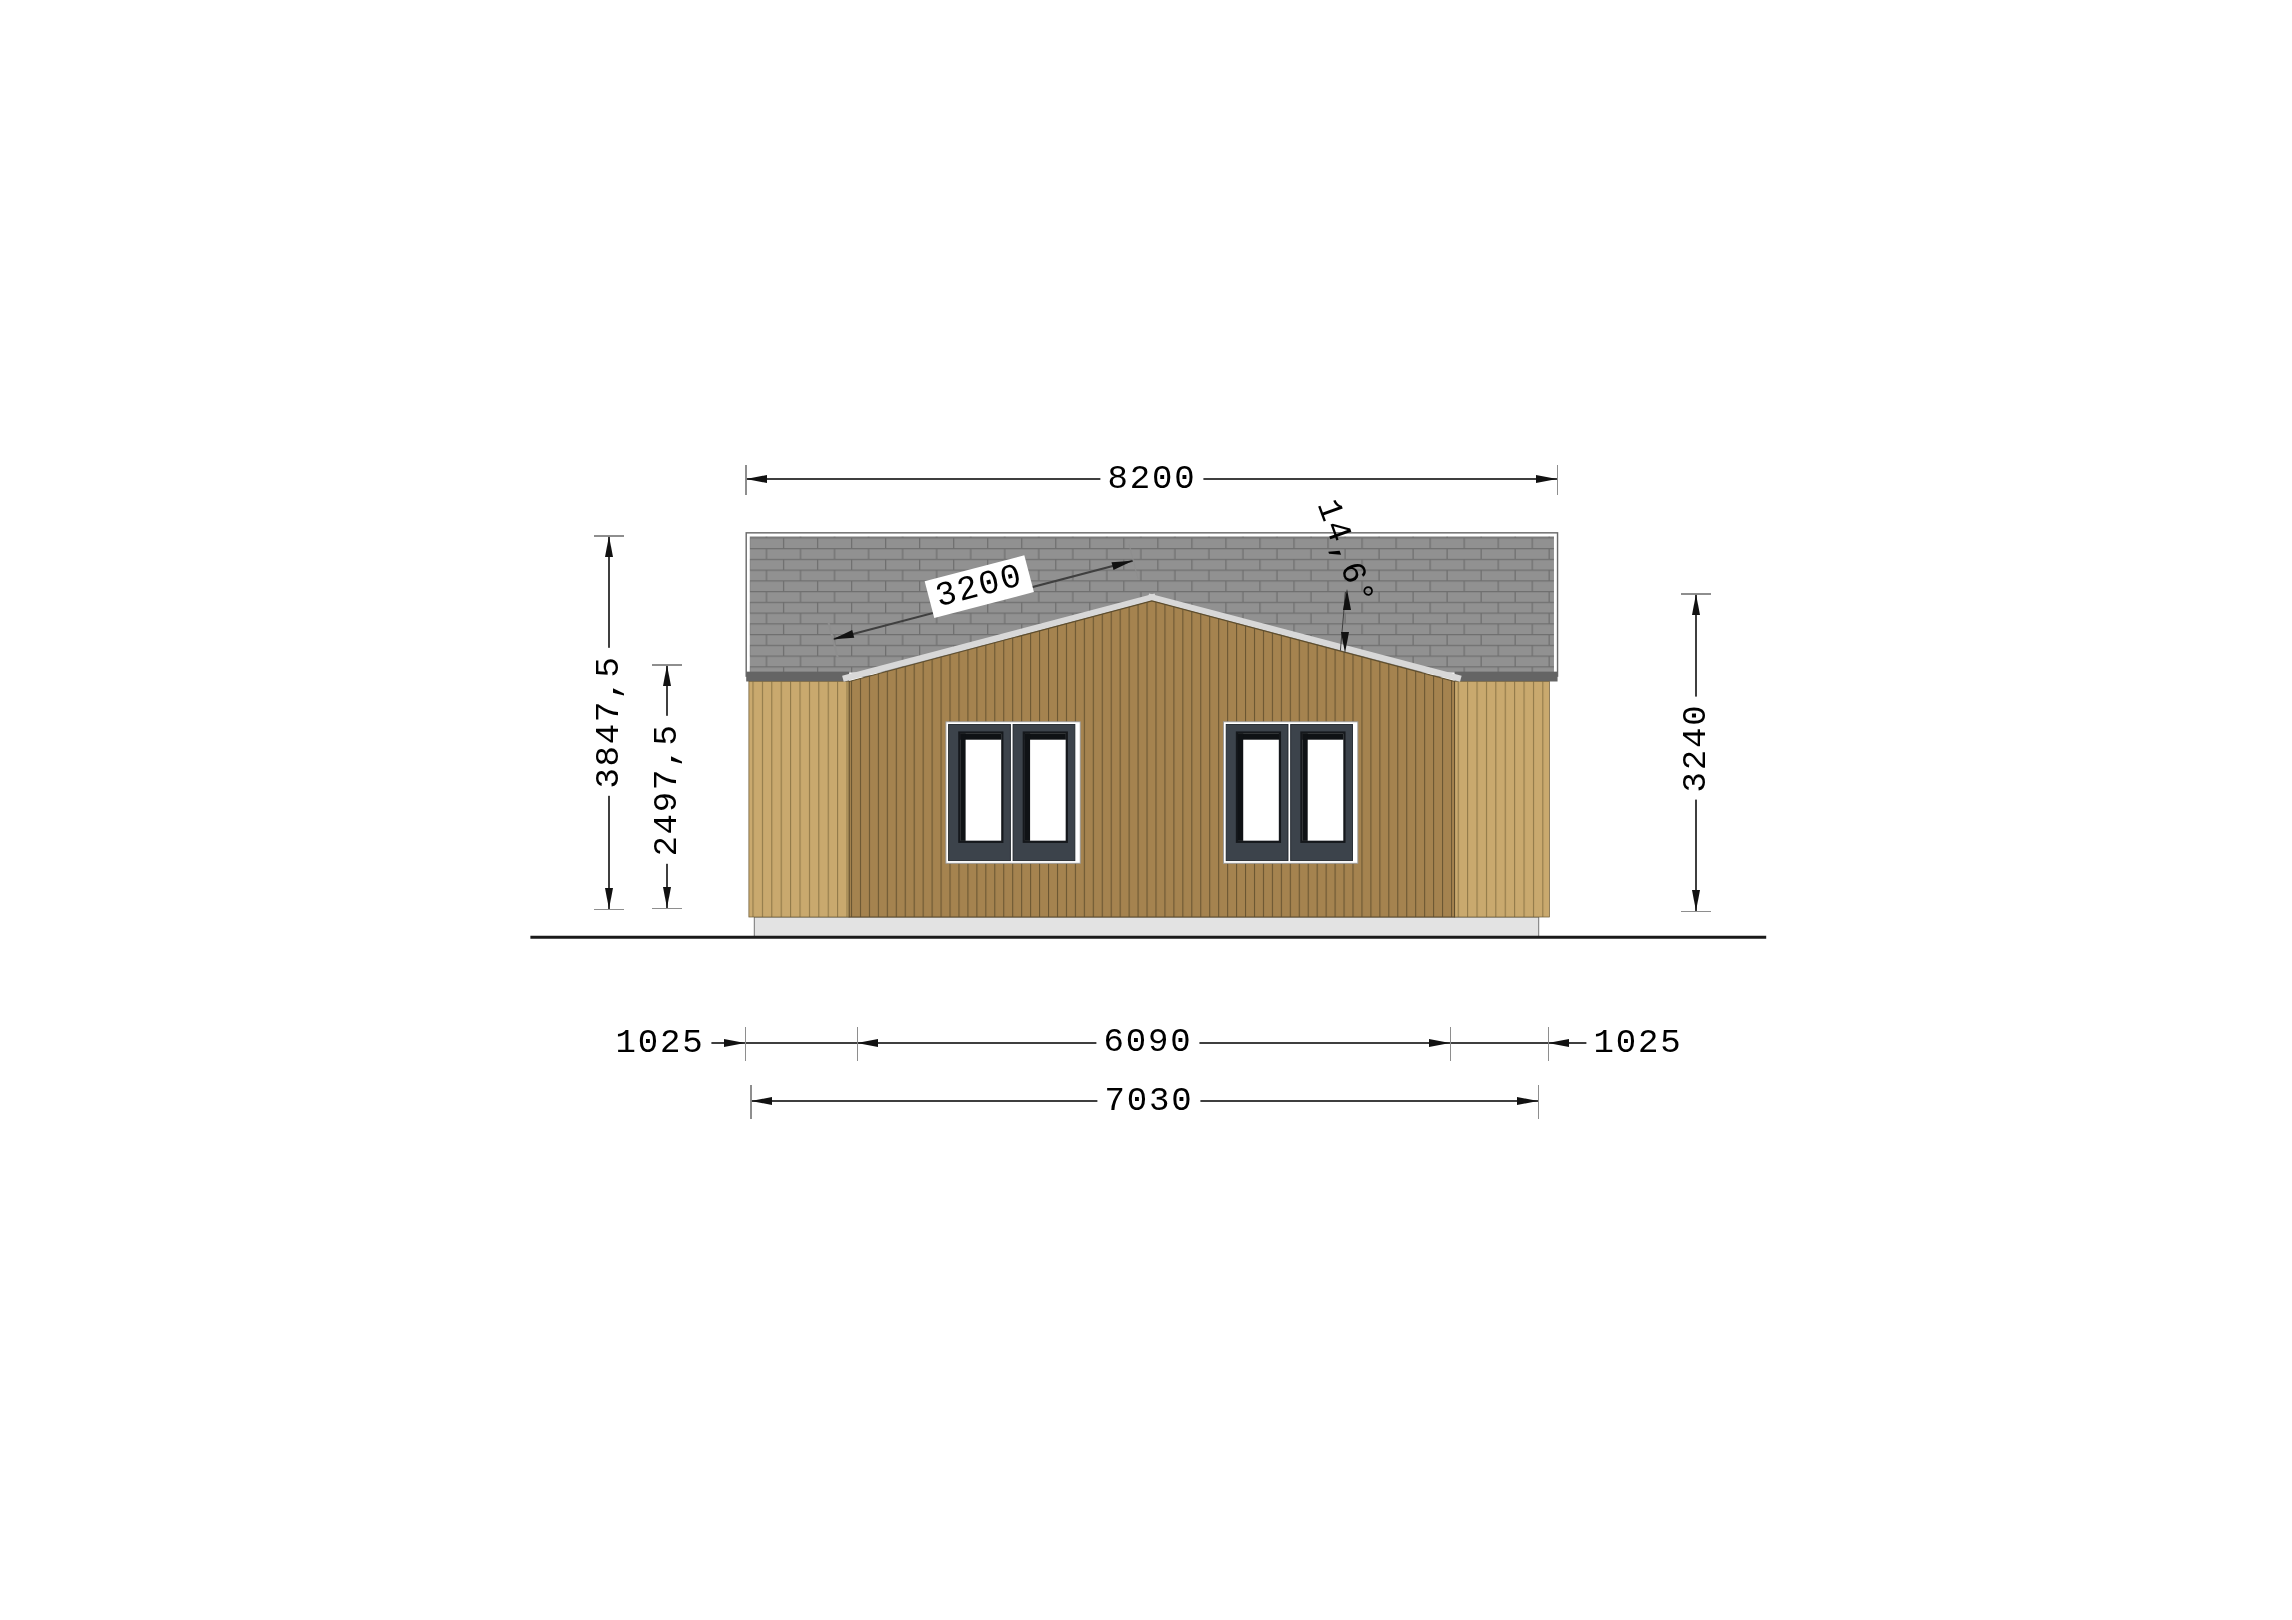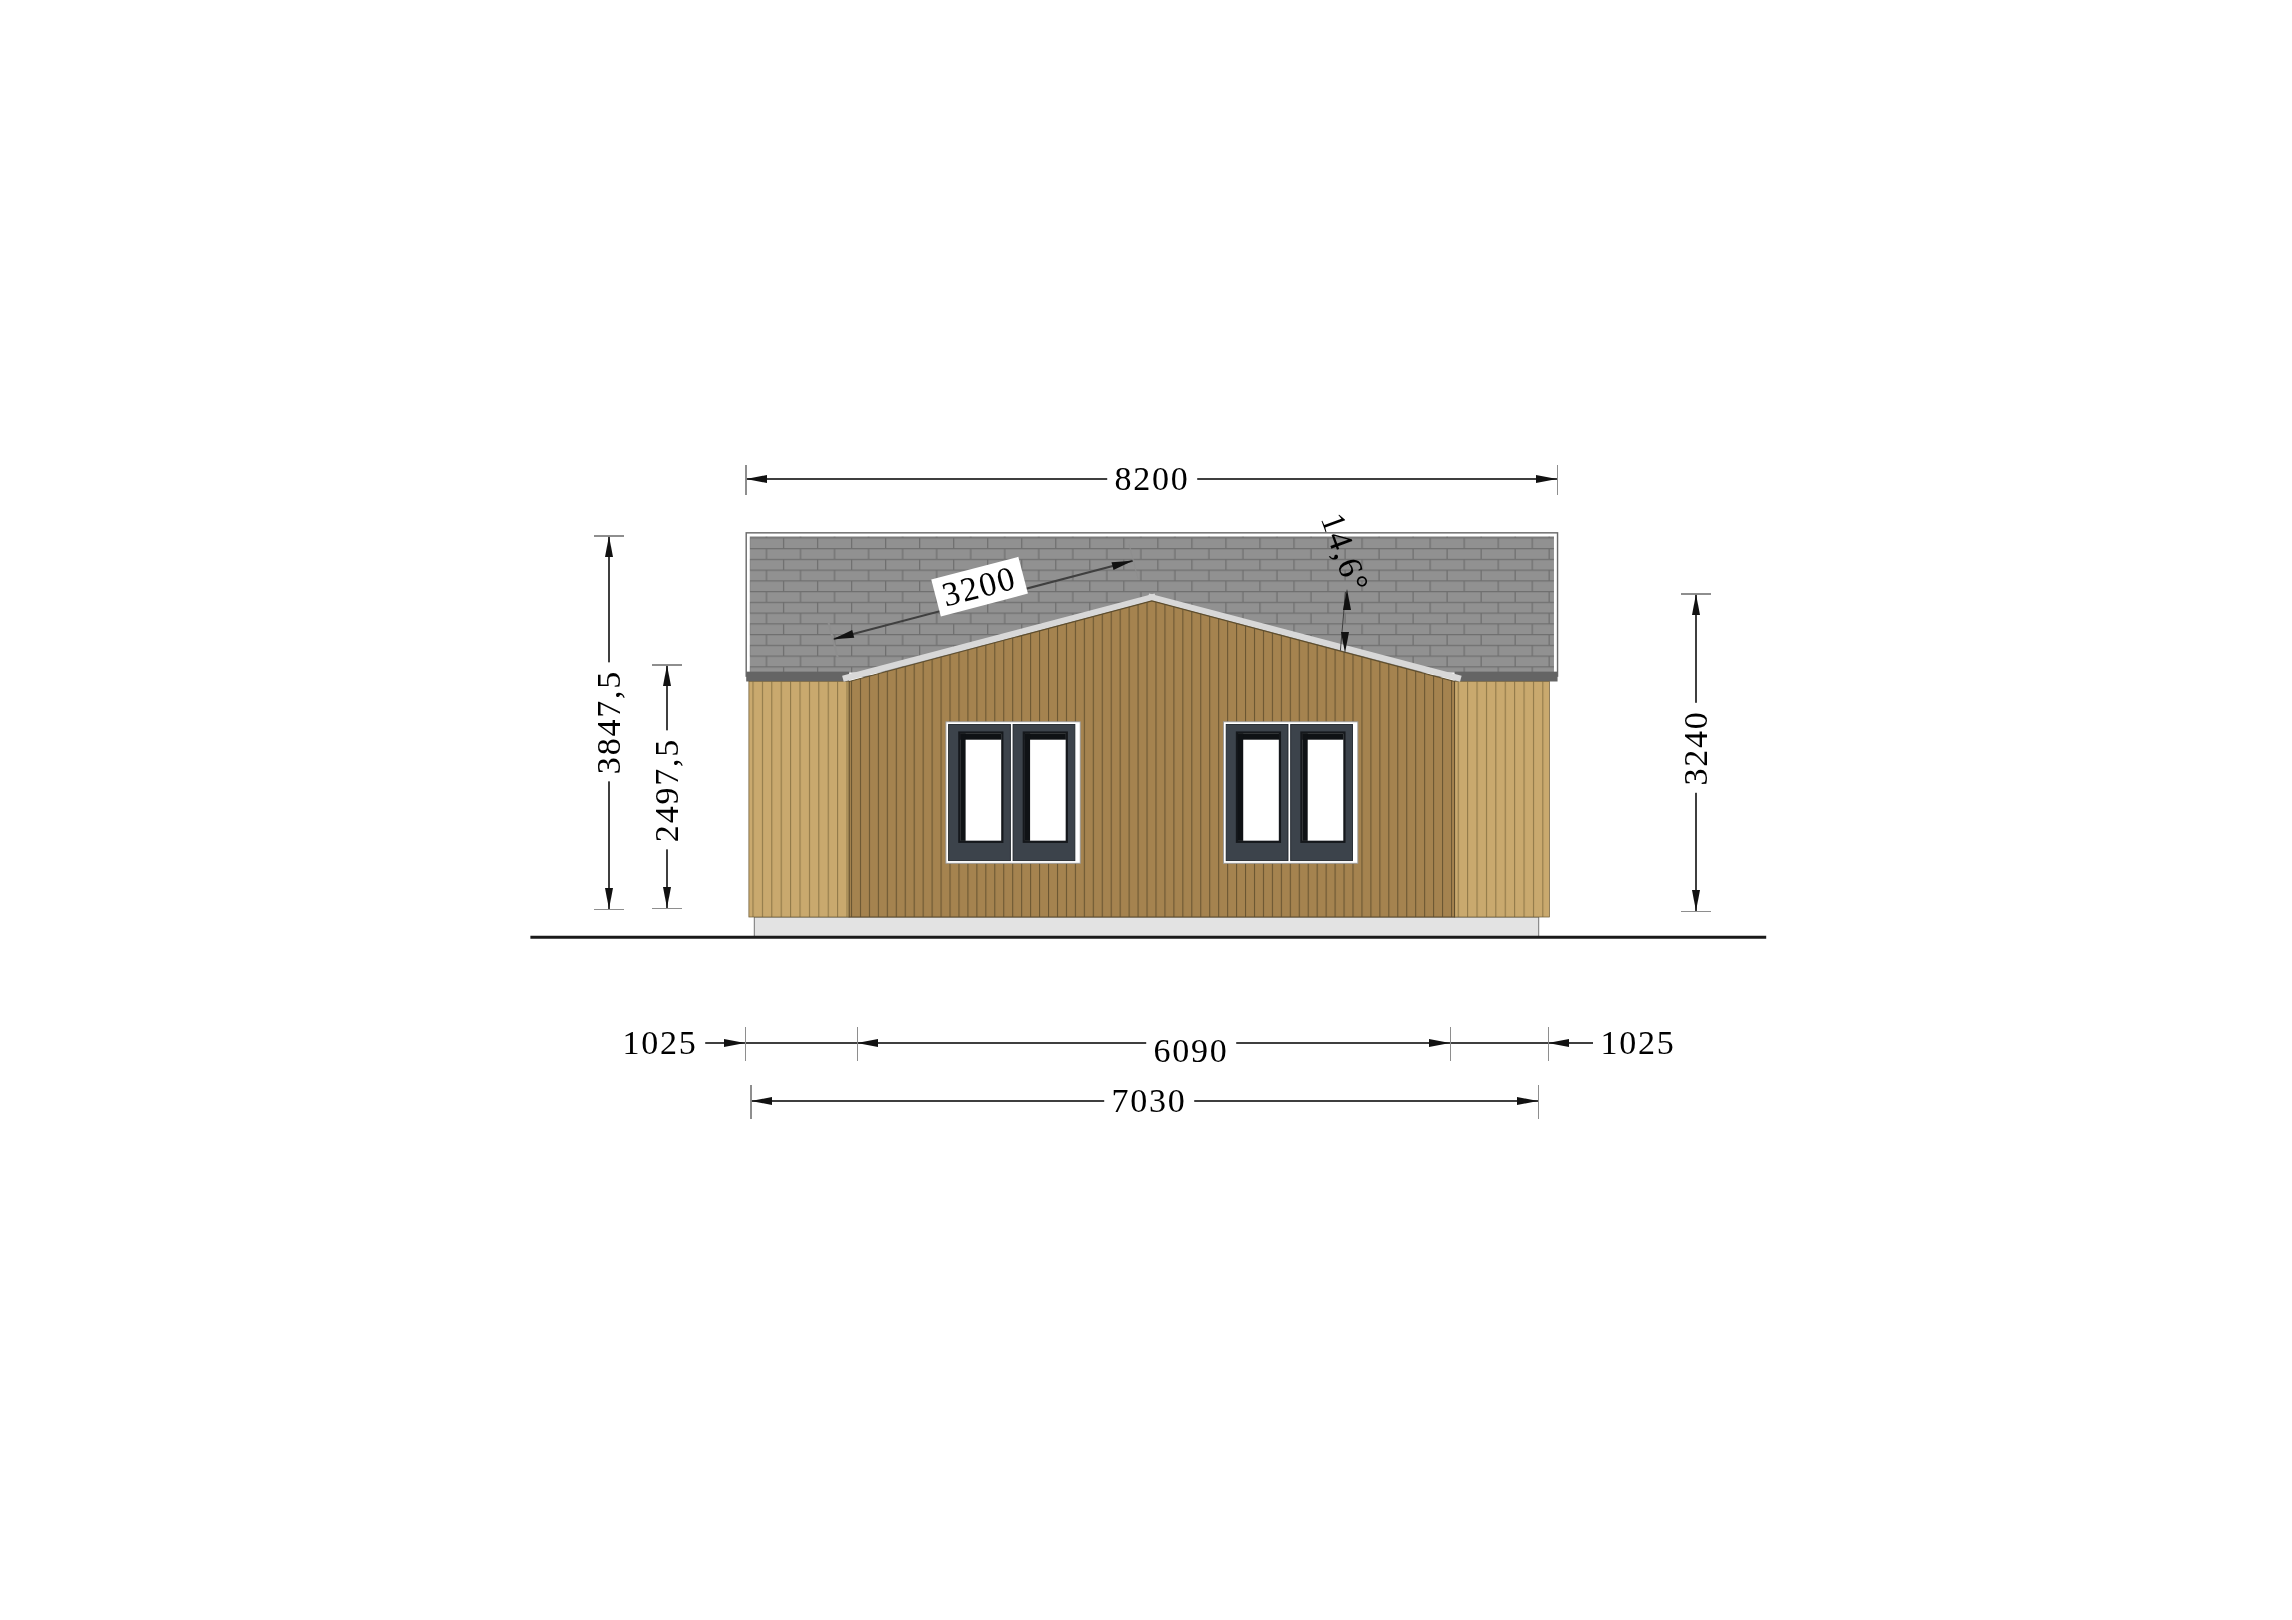--- a/index.html
+++ b/index.html
@@ -1,20 +1,20 @@
 <!DOCTYPE html>
 <html style="font-size:14.3px"><head>
 <meta charset="utf-8">
 <style>
   html,body{margin:0;padding:0;background:#ffffff;}
   .canvas{
     position:relative;
     width:2293px;height:1620px;
     background:#ffffff;
-    font-family:Liberation Serif, serif;
+    font-family:Liberation Mono, monospace;
     overflow:hidden;
     border-radius:21px;
   }
   .house-svg{position:absolute;left:0;top:0;width:2293px;height:1620px;}
 
   
   .dim{position:absolute;color:#000;font-size:34px;line-height:1;}
   .dline-h{position:absolute;height:1.4px;background:#3f3f3f;}
   .dline-v{position:absolute;width:1.4px;background:#3f3f3f;}
   .tick-v{position:absolute;width:1.4px;height:30px;background:#8e8e8e;}
@@ -155,21 +155,21 @@
     <div class="dline-h" style="left:81px;width:894px;top:13.4px;"></div>
     <div class="tick-v" style="left:127px;top:-1.8px;height:34px;"></div>
     <div class="tick-v" style="left:239px;top:-1.8px;height:34px;"></div>
     <div class="tick-v" style="left:832px;top:-1.8px;height:34px;"></div>
     <div class="tick-v" style="left:930px;top:-1.8px;height:34px;"></div>
     <div class="arr arr-right" style="left:106px;top:9.9px;"></div>
     <div class="arr arr-left" style="left:239px;top:9.9px;"></div>
     <div class="arr arr-right" style="left:811px;top:9.9px;"></div>
     <div class="arr arr-left" style="left:930px;top:9.9px;"></div>
     <div class="dlabel" style="left:42px;top:14.3px;">1025</div>
-    <div class="dlabel" style="left:530px;top:22px;margin-left:43px;">6090</div>
+    <div class="dlabel" style="left:530px;top:13px;">6090</div>
     <div class="dlabel" style="left:1020px;top:14.3px;">1025</div>
   </div>
 
   <div class="dim" style="left:751px;top:1087px;width:787px;height:29px;">
     <div class="dline-h" style="left:0;right:0;top:13.4px;"></div>
     <div class="tick-v" style="left:-0.9px;top:-1.8px;height:34px;"></div>
     <div class="tick-v" style="right:-0.9px;top:-1.8px;height:34px;"></div>
     <div class="arr arr-left" style="left:0;top:9.9px;"></div>
     <div class="arr arr-right" style="right:0;top:9.9px;"></div>
     <div class="dlabel" style="left:398px;top:14.3px;">7030</div>

